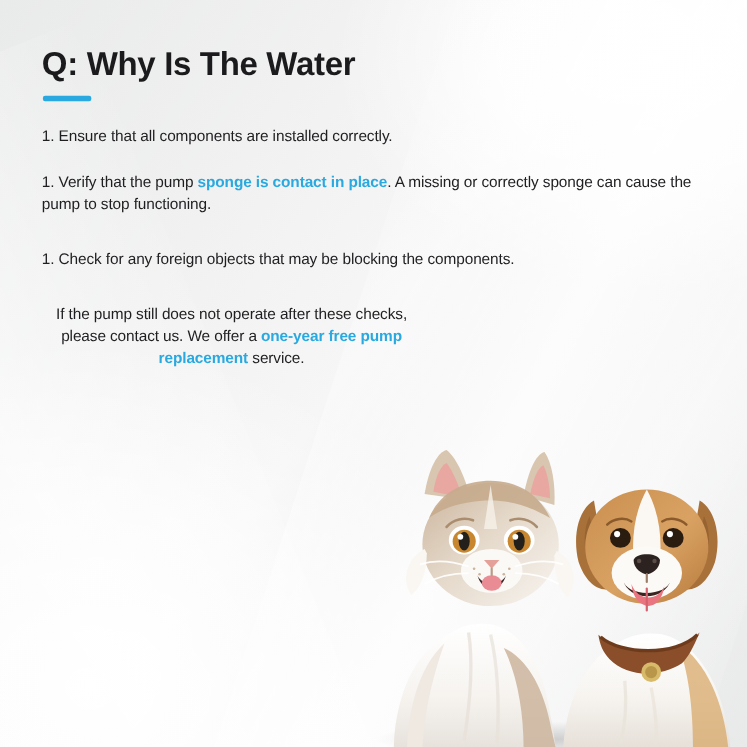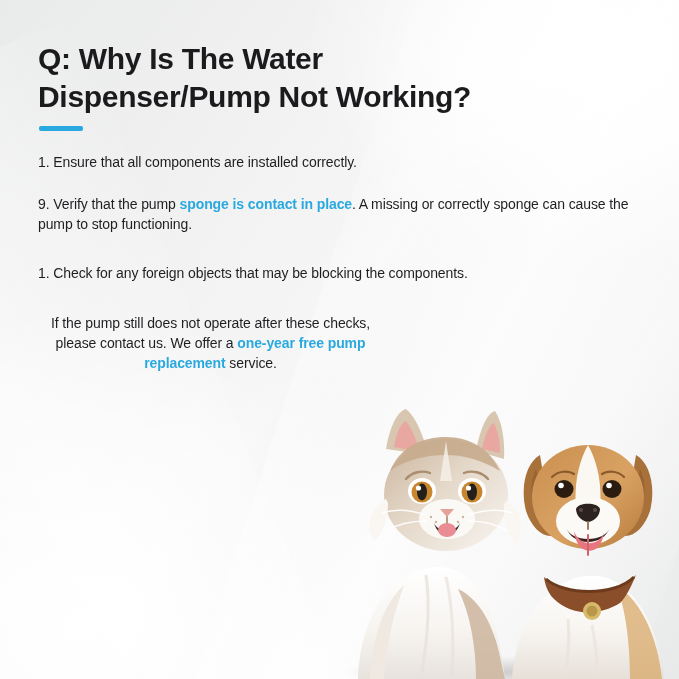--- a/index.html
+++ b/index.html
@@ -113,28 +113,27 @@
 </style>
 </head>
 <body>
 
 <div id="page">
 
   <div class="content">
 
     <h1 class="headline">
       <span class="line">Q: Why Is The Water</span>
-      <span class="line">Dispenser/Pump Not Working?</span>
     </h1>
 
     <div class="underline"></div>
 
     <p class="para">1. Ensure that all components are installed correctly.</p>
 
-    <p class="para gap-md"><span>9. Verify that the pump </span><span class="hl">sponge is contact in place</span><span>. A missing or correctly sponge can cause the pump to stop functioning.</span></p>
+    <p class="para gap-md"><span>1. Verify that the pump </span><span class="hl">sponge is contact in place</span><span>. A missing or correctly sponge can cause the pump to stop functioning.</span></p>
 
     <p class="para gap-md">1. Check for any foreign objects that may be blocking the components.</p>
 
     <p class="para narrow"><span>If the pump still does not operate after these checks, please contact us. We offer a </span><span class="hl">one-year free pump replacement</span><span> service.</span></p>
 
   </div>
 
   <div class="animals">
     <svg viewBox="0 0 349 290" xmlns="http://www.w3.org/2000/svg" aria-hidden="true">
       <defs>

